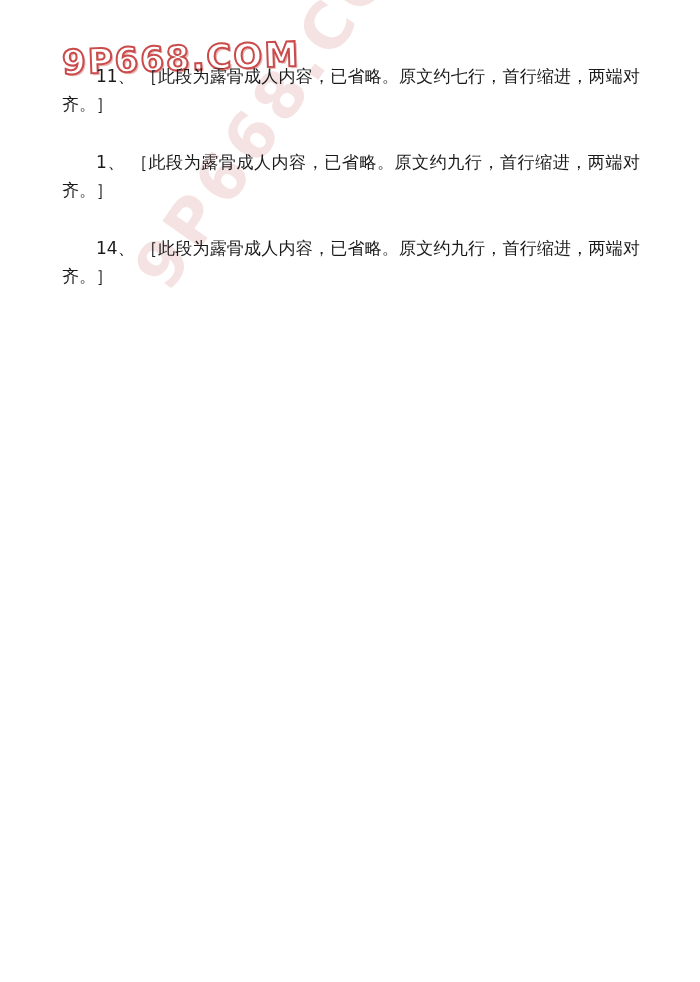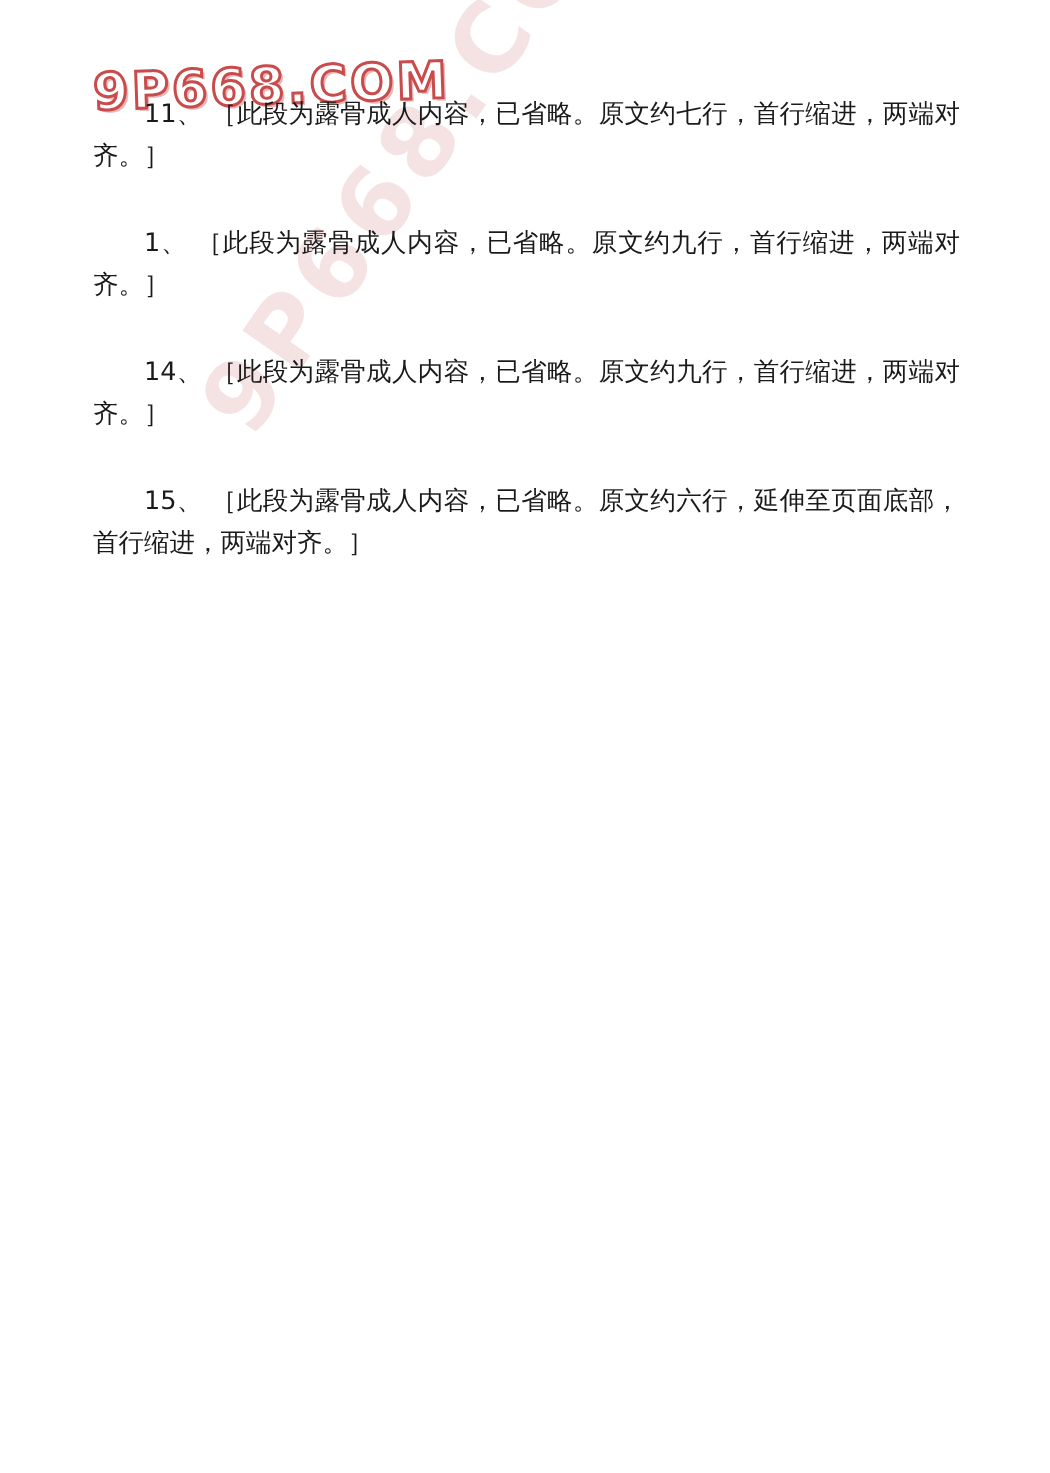--- a/index.html
+++ b/index.html
@@ -82,19 +82,15 @@
       <span class="redacted-note">［此段为露骨成人内容，已省略。原文约七行，首行缩进，两端对齐。］</span>
     </p>
     <p class="paragraph">
       <span class="para-num">1、</span>
       <span class="redacted-note">［此段为露骨成人内容，已省略。原文约九行，首行缩进，两端对齐。］</span>
     </p>
     <p class="paragraph">
       <span class="para-num">14、</span>
       <span class="redacted-note">［此段为露骨成人内容，已省略。原文约九行，首行缩进，两端对齐。］</span>
     </p>
-    <p class="paragraph">
-      <span class="para-num">15、</span>
-      <span class="redacted-note">［此段为露骨成人内容，已省略。原文约六行，延伸至页面底部，首行缩进，两端对齐。］</span>
-    </p>
   </div>
 
 </div>
 
 </body></html>

